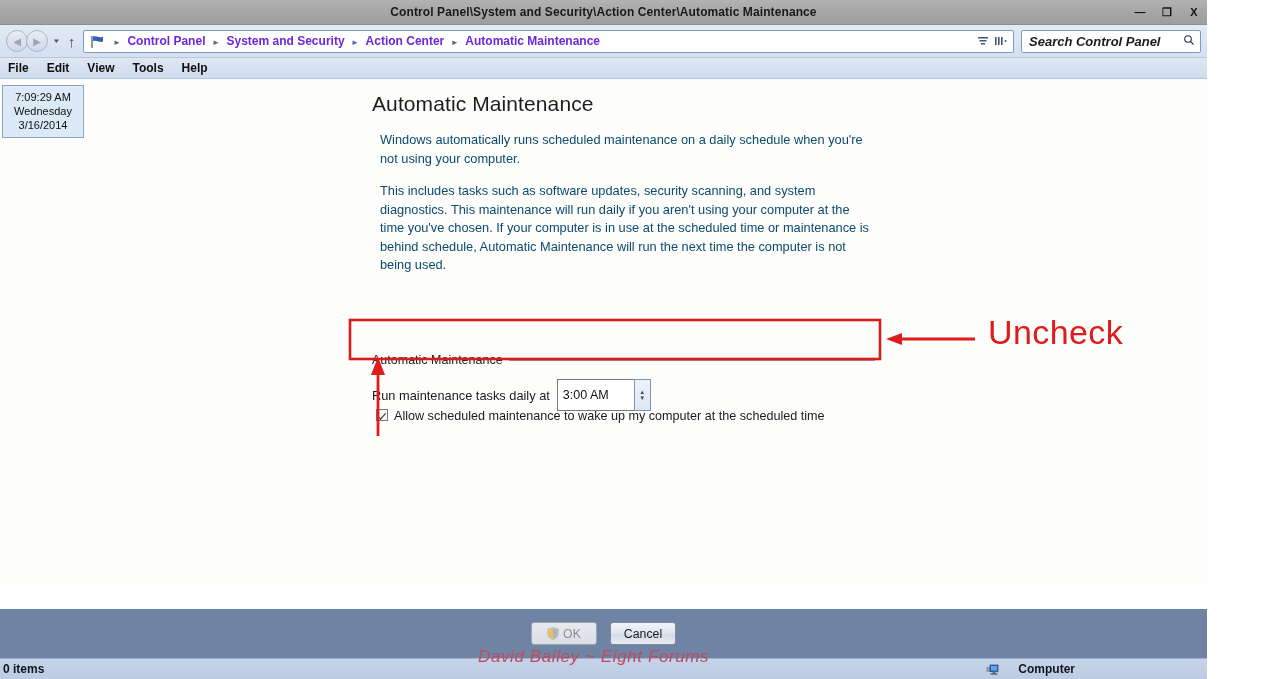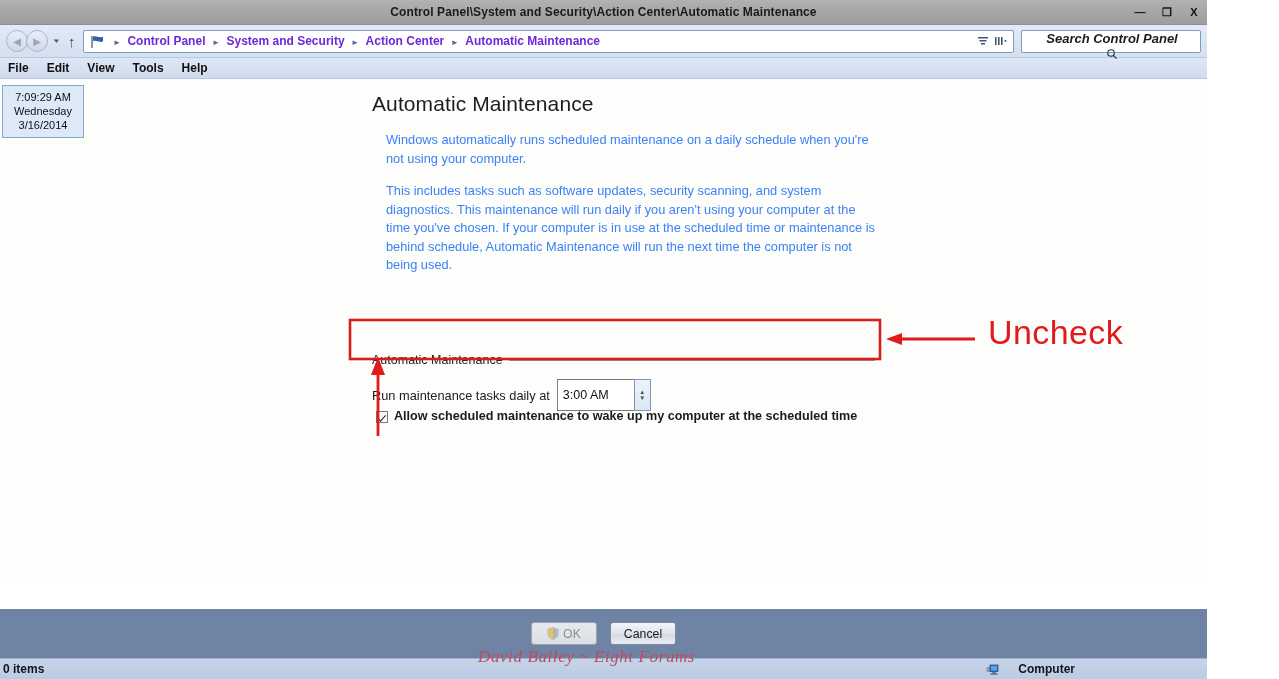--- a/index.html
+++ b/index.html
@@ -131,21 +131,20 @@
     height: 23px;
     margin-left: 7px;
     background: #ffffff;
     border: 1px solid #7e9cc0;
     border-radius: 2px;
     display: flex;
     align-items: center;
     justify-content: space-between;
     padding: 0 5px 0 7px;
     box-sizing: border-box;
-    flex-direction: column;
   }
   #searchbox .ph {
     font-size: 13px;
     font-style: italic;
     font-weight: bold;
     color: #1b1b1b;
     white-space: nowrap;
   }
 
   
@@ -199,23 +198,23 @@
   }
   #page-title {
     font-size: 21px;
     color: #1d1d1d;
     margin: 0 0 15px 0;
     font-weight: normal;
     letter-spacing: 0.1px;
   }
   .para {
     font-size: 12.8px;
-    color: #3b82f6;
+    color: #0c4a6e;
     line-height: 18.5px;
-    margin: 0 0 14px 14px;
+    margin: 0 0 14px 8px;
     max-width: 500px;
   }
 
   
   #groupbox {
     position: absolute;
     left: 372px;
     top: 274px;
     width: 503px;
   }
@@ -273,22 +272,21 @@
     color: #3c4b60;
     line-height: 6px;
   }
 
   
   #check-row {
     position: absolute;
     left: 376px;
     top: 330px;
     display: flex;
-    align-items: flex-end;
-    font-weight: bold;
+    align-items: flex-start;
   }
   .cbox {
     width: 12px; height: 12px;
     border: 1px solid #7b7b7b;
     background: #f7f7f7;
     margin-right: 6px;
     position: relative;
     box-sizing: border-box;
     flex: none;
   }
@@ -360,21 +358,21 @@
     display: inline-block;
     position: relative;
     top: 0px;
   }
 
   
   #watermark {
     position: absolute;
     left: 478px;
     top: 647px;
-    font-family: Liberation Serif, serif;
+    font-family: Liberation Sans, sans-serif;
     font-style: italic;
     font-size: 17px;
     color: #c04a5e;
     white-space: nowrap;
     letter-spacing: 0.6px;
   }
 
   
   #statusbar {
     position: absolute;

